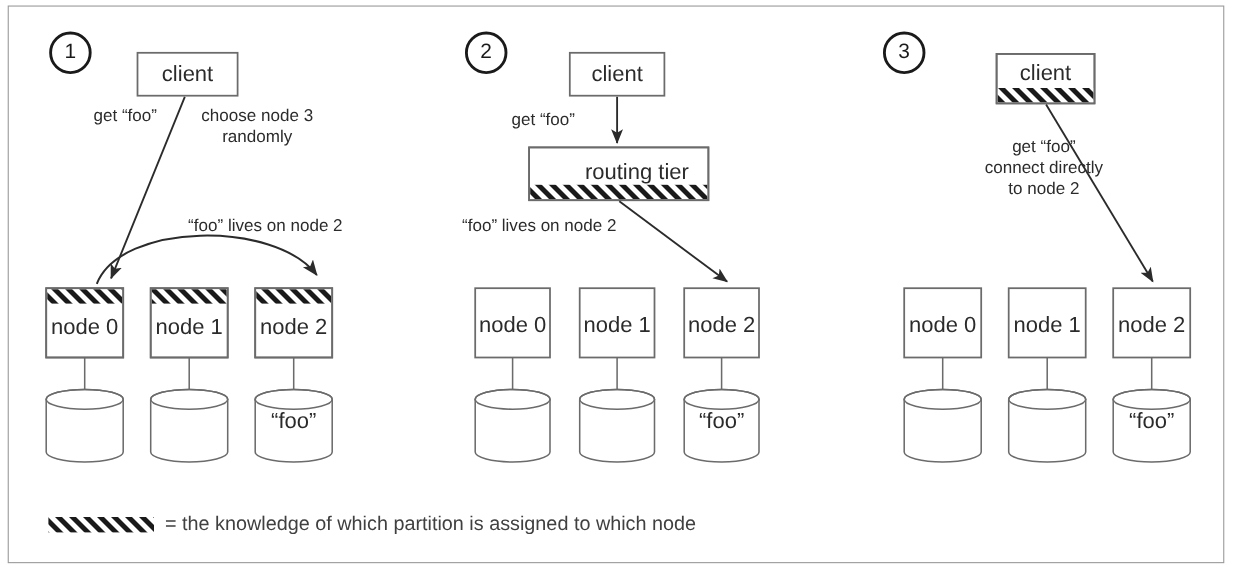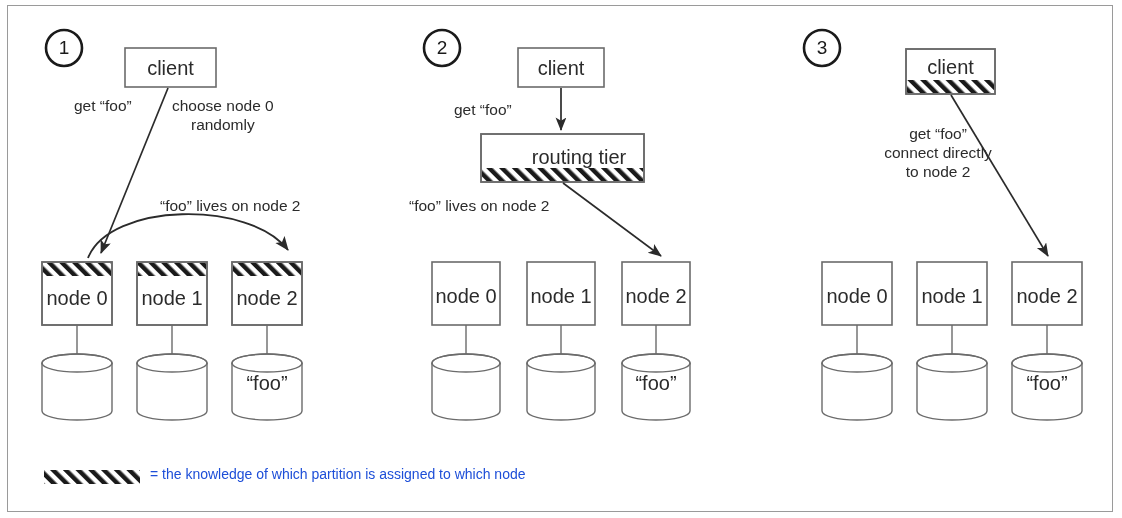--- a/index.html
+++ b/index.html
@@ -34,33 +34,34 @@
     width: 1122px;
     height: 518px;
     pointer-events: none;
   }
   .txt {
     position: absolute;
     color: #2b2b2b;
     font-size: 15.5px;
     line-height: 19px;
     white-space: pre;
+    margin-left: 11px;
   }
   .txt.c { text-align: center; }
   .boxlabel {
     position: absolute;
     color: #2b2b2b;
     font-size: 20px;
     text-align: center;
     white-space: pre;
   }
   .legend-text {
     position: absolute;
-    color: #1d4ed8;
-    font-size: 14px;
+    color: #404040;
+    font-size: 18px;
     white-space: pre;
   }
   .stepnum {
     position: absolute;
     color: #1a1a1a;
     font-size: 19px;
     text-align: center;
     width: 36px;
     line-height: 36px;
   }
@@ -184,21 +185,21 @@
       <rect x="44" y="470" width="96" height="14" fill="url(#hatch)"></rect>
     </g>
   </svg>
 
   <div class="stepnum" style="left:46px; top:30px;">1</div>
   <div class="stepnum" style="left:424px; top:30px;">2</div>
   <div class="stepnum" style="left:804px; top:30px;">3</div>
 
   <div class="boxlabel" style="left:125px; top:57px; width:91px;">client</div>
   <div class="txt" style="left:74px; top:96px;">get “foo”</div>
-  <div class="txt c" style="left:172px; top:96px;">choose node 0
+  <div class="txt c" style="left:172px; top:96px;">choose node 3
 randomly</div>
   <div class="txt" style="left:160px; top:196px;">“foo” lives on node 2</div>
 
   <div class="boxlabel" style="left:42px; top:287px; width:70px;">node 0</div>
   <div class="boxlabel" style="left:137px; top:287px; width:70px;">node 1</div>
   <div class="boxlabel" style="left:232px; top:287px; width:70px;">node 2</div>
   <div class="boxlabel" style="left:232px; top:372px; width:70px;">“foo”</div>
 
   <div class="boxlabel" style="left:518px; top:57px; width:86px;">client</div>
   <div class="txt" style="left:454px; top:100px;">get “foo”</div>

